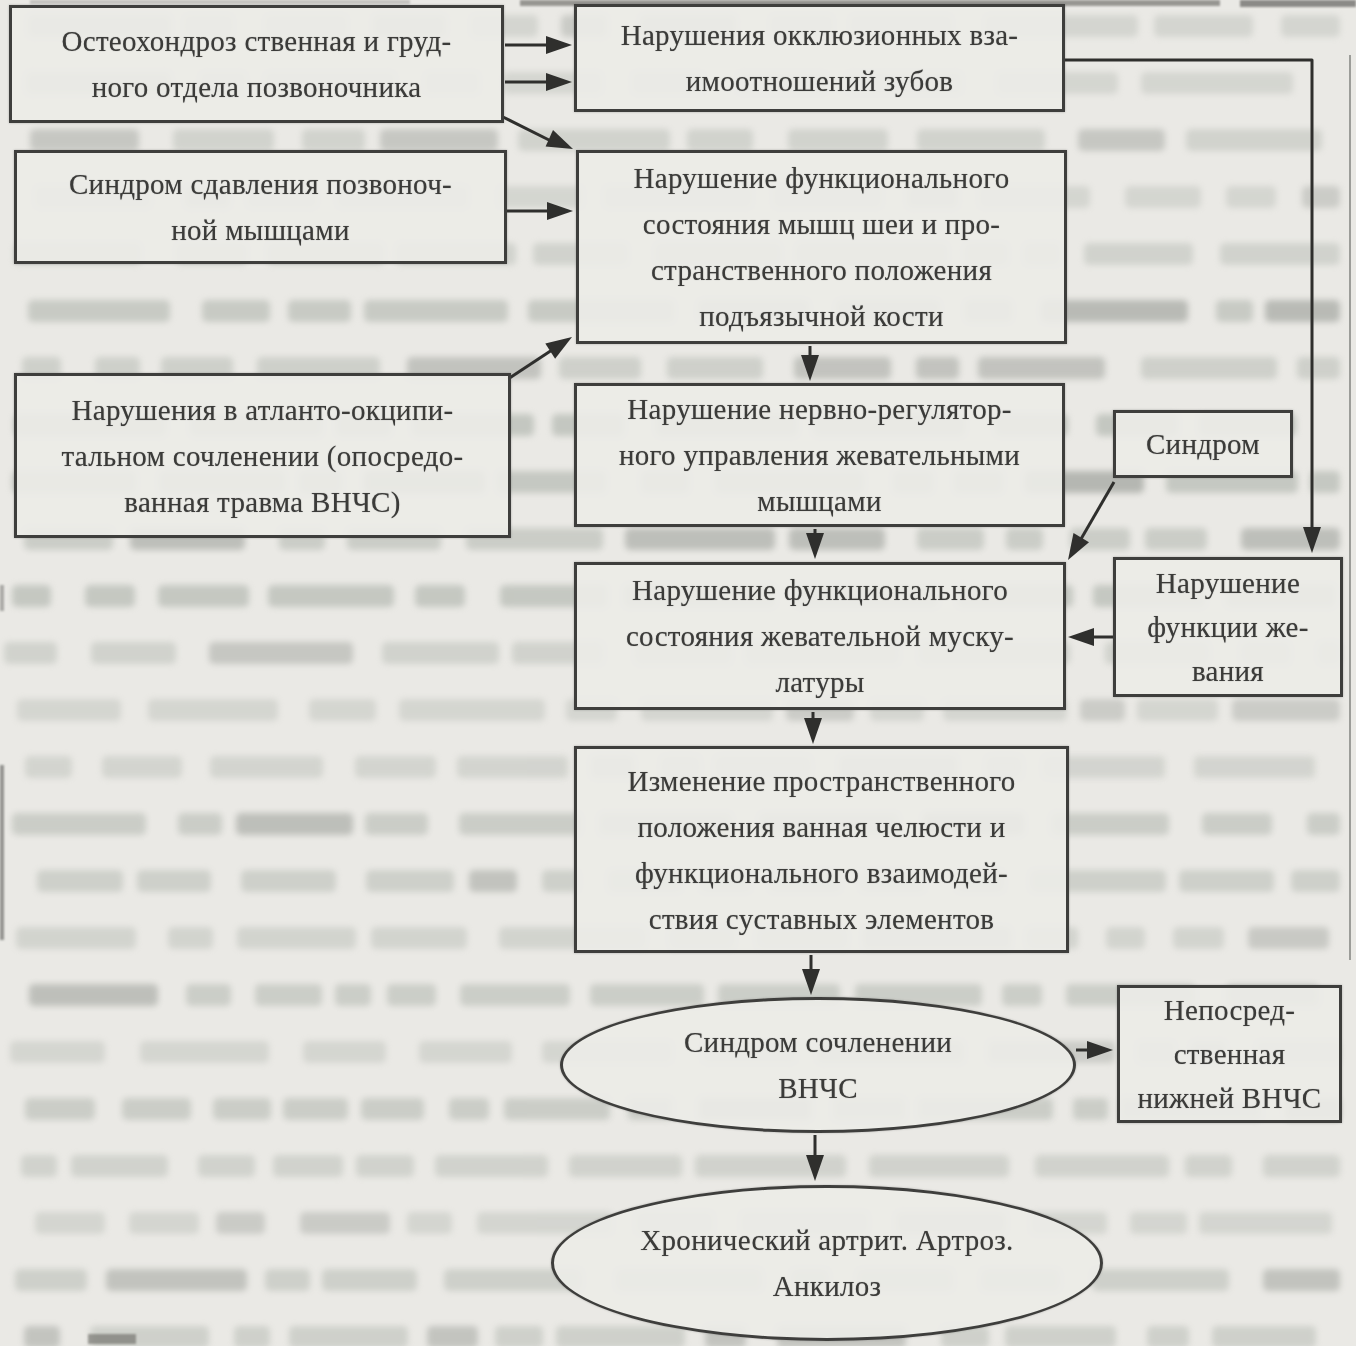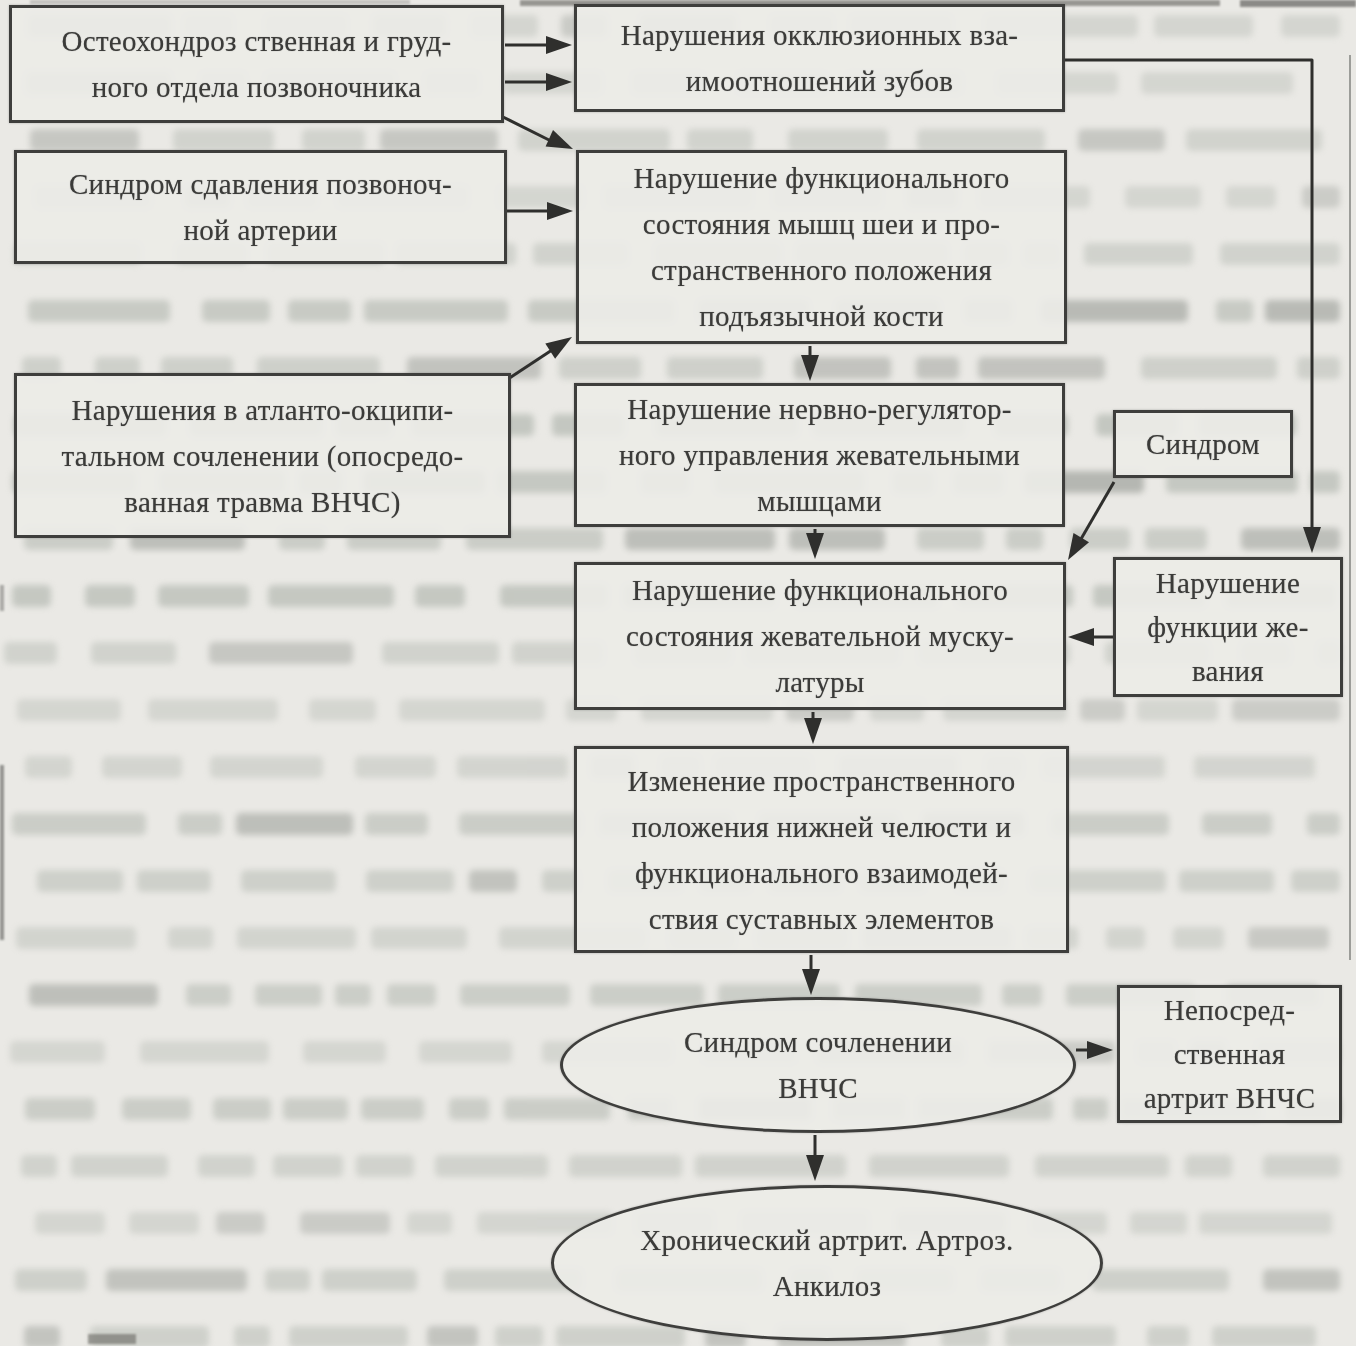--- a/index.html
+++ b/index.html
@@ -457,21 +457,21 @@
 ного отдела позвоночника</span>
 </div>
 
 <div class="node" style="left:574px;top:4px;width:491px;height:108px;">
   <span class="node-label">Нарушения окклюзионных вза-
 имоотношений зубов</span>
 </div>
 
 <div class="node" style="left:14px;top:150px;width:493px;height:114px;">
   <span class="node-label">Синдром сдавления позвоноч-
-ной артерии</span>
+ной мышцами</span>
 </div>
 
 <div class="node" style="left:576px;top:150px;width:491px;height:194px;">
   <span class="node-label">Нарушение функционального
 состояния мышц шеи и про-
 странственного положения
 подъязычной кости</span>
 </div>
 
 <div class="node" style="left:14px;top:373px;width:497px;height:165px;">
@@ -497,32 +497,32 @@
 </div>
 
 <div class="node small" style="left:1113px;top:557px;width:230px;height:140px;">
   <span class="node-label">Нарушение
 функции же-
 вания</span>
 </div>
 
 <div class="node" style="left:574px;top:746px;width:495px;height:207px;">
   <span class="node-label">Изменение пространственного
-положения нижней челюсти и
+положения ванная челюсти и
 функционального взаимодей-
 ствия суставных элементов</span>
 </div>
 
 <div class="node ellipse" style="left:560px;top:997px;width:516px;height:136px;">
   <span class="node-label">Синдром сочленении
 ВНЧС</span>
 </div>
 
 <div class="node small" style="left:1117px;top:985px;width:225px;height:138px;">
   <span class="node-label">Непосред-
 ственная
-артрит ВНЧС</span>
+нижней ВНЧС</span>
 </div>
 
 <div class="node ellipse" style="left:551px;top:1185px;width:552px;height:156px;">
   <span class="node-label">Хронический артрит. Артроз.
 Анкилоз</span>
 </div>
 
 </body></html>

